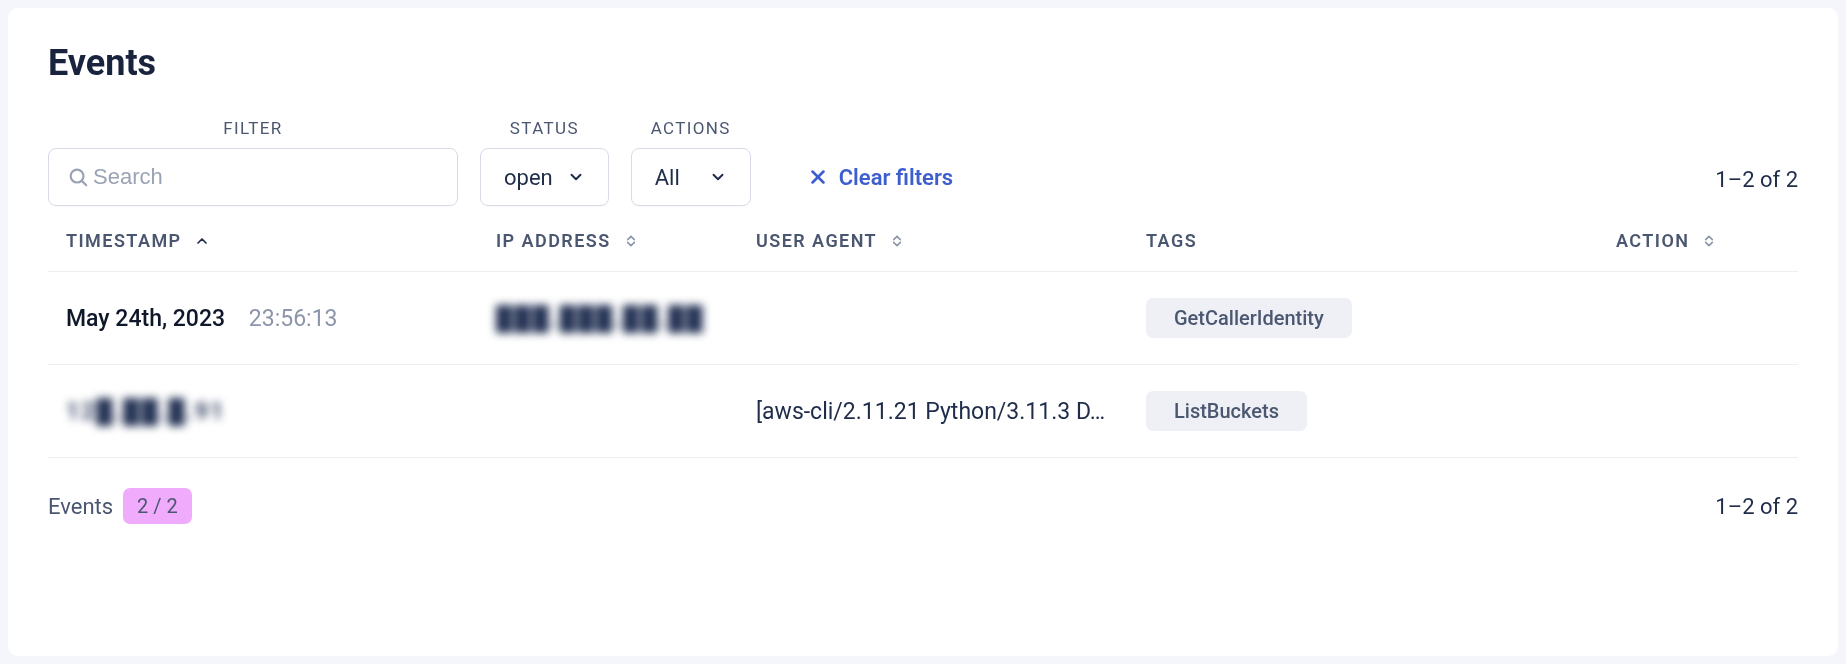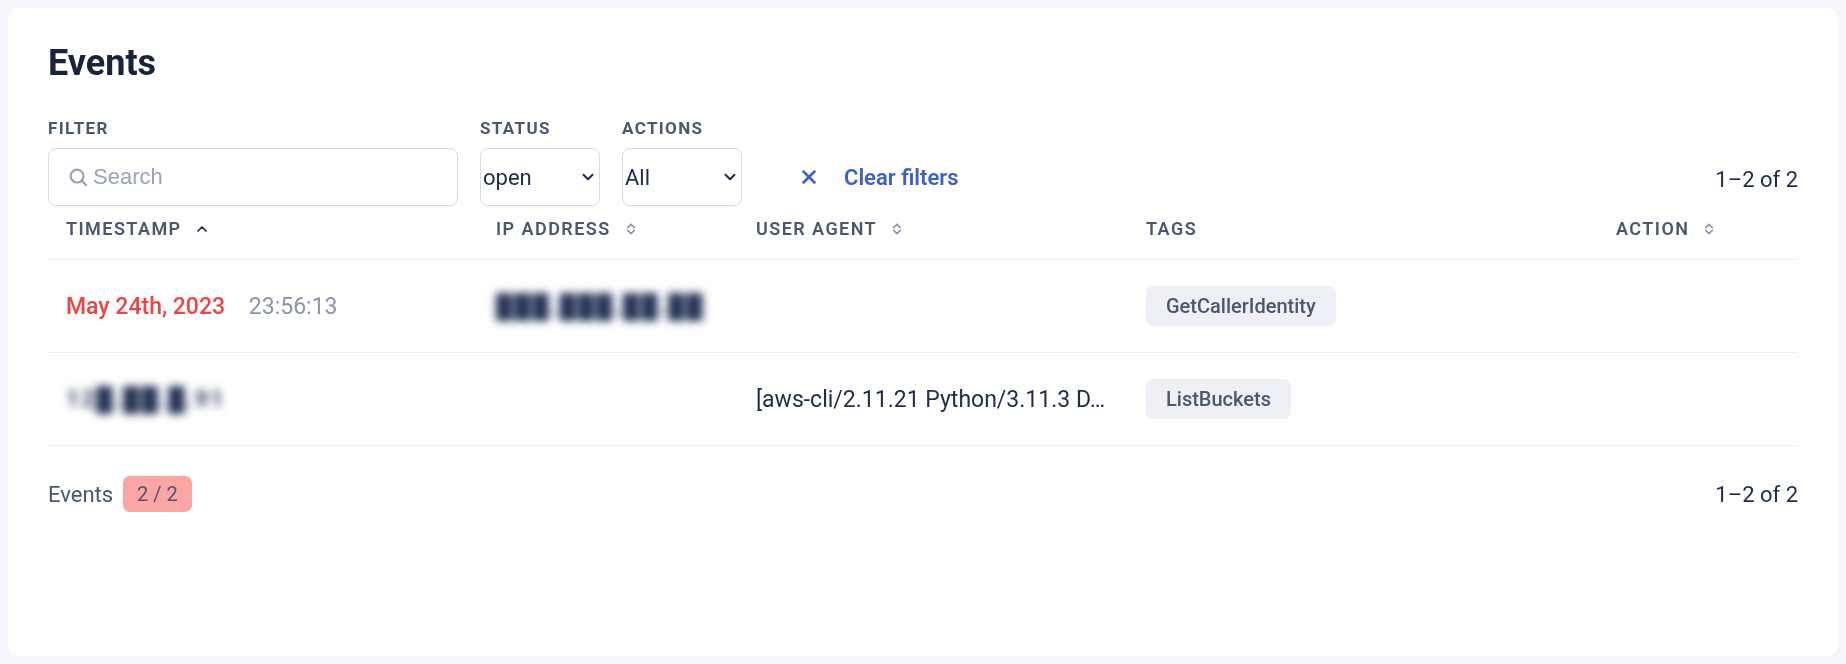--- a/index.html
+++ b/index.html
@@ -27,24 +27,25 @@
   .filter-row {
     display: flex;
     align-items: flex-end;
     gap: 22px;
     margin-bottom: 10px;
     position: relative;
   }
   .filter-block { display: flex; flex-direction: column; gap: 10px; }
   .filter-label {
     font-size: 17px;
-    font-weight: 700;
+    font-weight: 400;
     letter-spacing: 0.08em;
     color: #4b5770;
     text-transform: uppercase;
+    text-align: center;
   }
   .search-wrap {
     display: flex;
     align-items: center;
     gap: 4px;
     border: 1.5px solid #d6dbe6;
     border-radius: 8px;
     padding: 0 18px;
     height: 58px;
     width: 410px;
@@ -60,49 +61,49 @@
     background: transparent;
   }
   .search-input::placeholder { color: #9aa3b6; }
   .select-wrap {
     display: flex;
     align-items: center;
     justify-content: space-between;
     gap: 14px;
     border: 1.5px solid #d6dbe6;
     border-radius: 8px;
-    padding: 0 2px;
+    padding: 0 23px;
     height: 58px;
     min-width: 120px;
     font-size: 22px;
     color: #1f2d4a;
     box-shadow: 0 1px 0 rgba(0,0,0,0.02);
     cursor: pointer;
   }
   .chevron-down svg { width: 18px; height: 18px; display: block; }
   .clear-filters {
     display: flex;
     align-items: center;
-    gap: 24px;
+    gap: 10px;
     color: #3d5ecf;
     font-size: 22px;
     font-weight: 600;
     margin-left: 34px;
     height: 58px;
     cursor: pointer;
   }
   .clear-filters .x-icon svg { width: 22px; height: 22px; display: block; }
   .top-count {
     position: absolute;
     right: 0;
     bottom: 14px;
     font-size: 22px;
     color: #1f2d4a;
   }
-  .table { width: 100%; margin-top: 12px; }
+  .table { width: 100%; margin-top: 24px; }
   .thead {
     display: grid;
     grid-template-columns: 430px 260px 390px 470px 1fr;
     align-items: center;
     padding: 0 18px 20px 18px;
     border-bottom: 1.5px solid #eceef4;
   }
   .th {
     display: flex;
     align-items: center;
@@ -117,44 +118,44 @@
   .sort-icon svg { width: 16px; height: 16px; display: block; }
   .tbody .trow {
     display: grid;
     grid-template-columns: 430px 260px 390px 470px 1fr;
     align-items: center;
     padding: 26px 18px;
     border-bottom: 1.5px solid #eceef4;
     font-size: 23px;
     color: #1f2d4a;
   }
-  .ts-date { font-weight: 500; color: #ef4444; }
+  .ts-date { font-weight: 500; color: #0f172a; }
   .ts-time { color: #8c95a9; margin-left: 18px; }
   .ip-cell { filter: blur(4px); color: #243254; font-weight: 600; letter-spacing: 2px; }
   .ua-cell { white-space: nowrap; overflow: hidden; text-overflow: ellipsis; max-width: 430px; }
   .action-badge {
     display: inline-block;
     background: #eef0f6;
     color: #4b5770;
     border-radius: 7px;
-    padding: 8px 20px;
+    padding: 8px 28px;
     font-size: 20px;
     font-weight: 500;
   }
   .footer-row {
     display: flex;
     align-items: center;
     justify-content: space-between;
     margin-top: 30px;
     font-size: 22px;
     color: #1f2d4a;
   }
   .footer-left { display: flex; align-items: center; gap: 10px; color: #4b5770; }
   .count-badge {
-    background: #fca5a5;
+    background: #f0abfc;
     color: #4b5770;
     border-radius: 7px;
     padding: 6px 14px;
     font-size: 20px;
   }
 </style>
 </head>
 <body>
 
 <div class="card">

